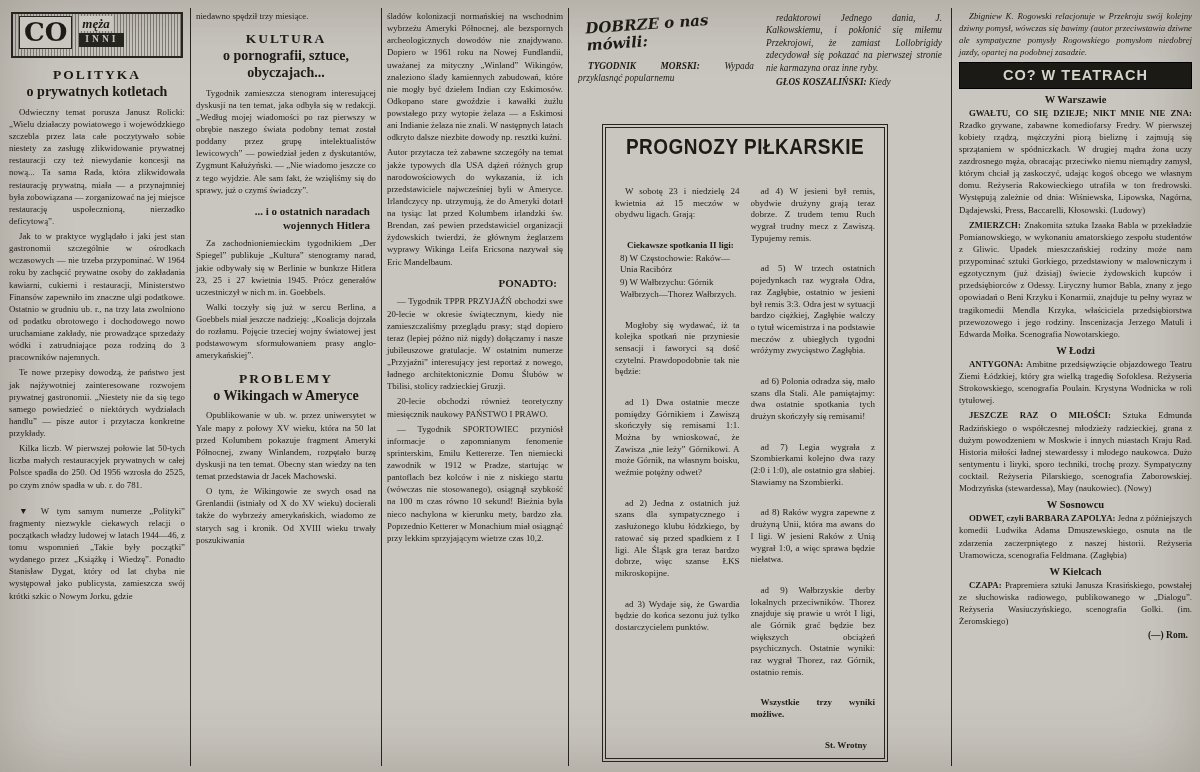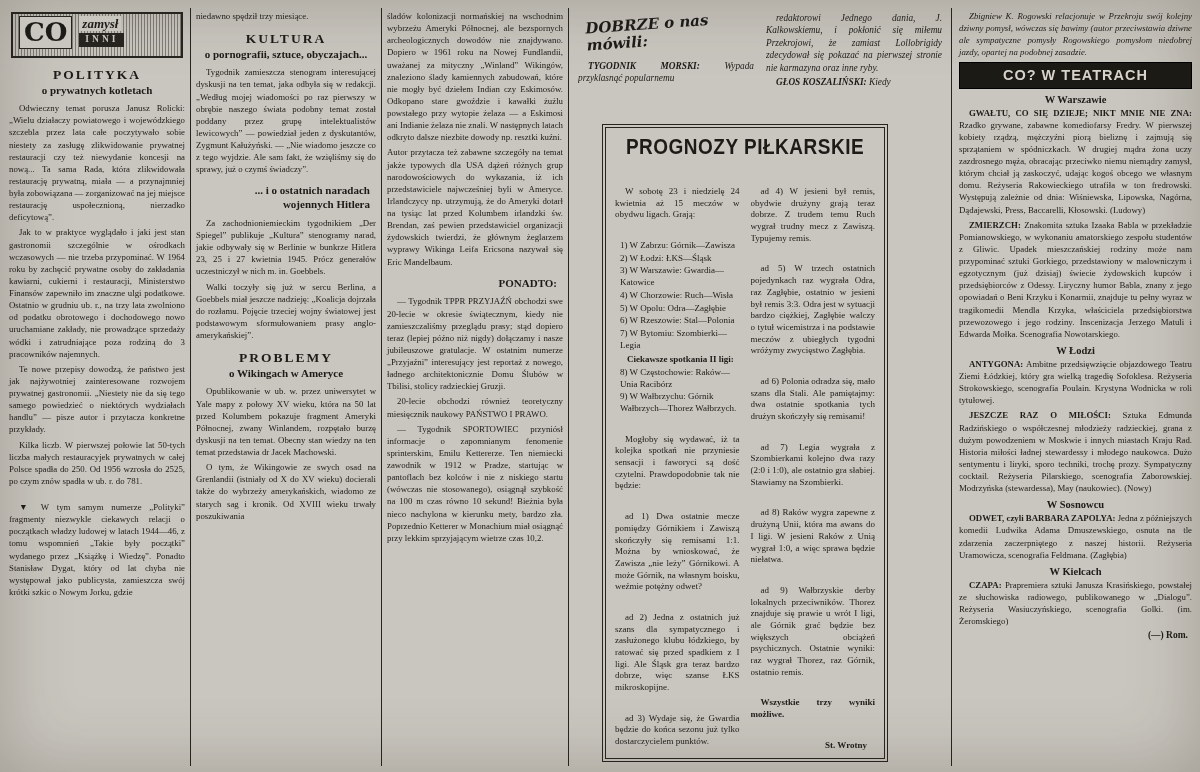--- a/index.html
+++ b/index.html
@@ -16,21 +16,21 @@
   .mid{width:378px; display:flex; flex-direction:column;}
   .th{width:240px; padding:0 2px 0 5px;}
 
   
   .col p{margin:2px 0 3px; font-size:8.8px; line-height:1.38; text-align:justify; text-indent:10px;}
   .lead{text-indent:0 !important;}
   .note{margin-top:14px !important;}
 
   
   .h-cat{font-size:13.5px; font-weight:bold; text-align:center; letter-spacing:2px; margin:9px 0 0;}
-  .h-sub{font-size:11px; font-weight:bold; text-align:center; margin:1px 0 5px; line-height:1.2;}
+  .h-sub{font-size:14px; font-weight:bold; text-align:center; margin:1px 0 5px; line-height:1.2;}
   .h-mid{font-size:11px; font-weight:bold; text-align:right; margin:9px 6px 5px; line-height:1.25;}
 
   
   .logo{height:46px; border:2px solid #26241f; margin:4px 2px 6px; box-sizing:border-box;
     background:repeating-linear-gradient(90deg, rgba(38,36,31,0) 0 2px, rgba(38,36,31,.45) 2px 3px);
     display:flex; align-items:flex-start; gap:7px; padding:2px 6px;}
   .logo-co{font-family:"DejaVu Serif",serif; font-weight:bold; font-size:26px; line-height:1;
     background:#c9c6bf; border:1px solid #26241f; padding:2px 4px 3px;}
   .logo-right{display:flex; flex-direction:column; align-items:flex-start; gap:2px;}
   .logo-pisza{font-style:italic; font-weight:bold; font-size:13px; line-height:1; background:#c9c6bf; padding:1px 3px;}
@@ -70,21 +70,21 @@
 </style>
 </head>
 <body>
 
 <div class="page">
 
   <div class="col c1">
     <div class="logo">
       <span class="logo-co">CO</span>
       <span class="logo-right">
-        <span class="logo-pisza">zamysł</span>
+        <span class="logo-pisza">męża</span>
         <span class="logo-inni">INNI</span>
       </span>
     </div>
     <div class="h-cat">POLITYKA</div>
     <div class="h-sub">o prywatnych kotletach</div>
     <div>
         <p>Odwieczny temat porusza Janusz Rolicki: „Wielu działaczy powiatowego i wojewódzkiego szczebla przez lata całe poczytywało sobie niestety za zasługę zlikwidowanie prywatnej restauracji czy też niewydanie koncesji na nową... Ta sama Rada, która zlikwidowała restaurację prywatną, miała — a przynajmniej była zobowiązana — zorganizować na jej miejsce restaurację uspołecznioną, nierzadko deficytową”.</p>
         <p>Jak to w praktyce wyglądało i jaki jest stan gastronomii szczególnie w ośrodkach wczasowych — nie trzeba przypominać. W 1964 roku by zachęcić prywatne osoby do zakładania kawiarni, cukierni i restauracji, Ministerstwo Finansów zapewniło im znaczne ulgi podatkowe. Ostatnio w grudniu ub. r., na trzy lata zwolniono od podatku obrotowego i dochodowego nowo uruchamiane zakłady, nie prowadzące sprzedaży wódki i zatrudniające poza rodziną do 3 pracowników najemnych.</p>
         <p>Te nowe przepisy dowodzą, że państwo jest jak najżywotniej zainteresowane rozwojem prywatnej gastronomii. „Niestety nie da się tego samego powiedzieć o niektórych wydziałach handlu” — pisze autor i przytacza konkretne przykłady.</p>
         <p>Kilka liczb. W pierwszej połowie lat 50-tych liczba małych restauracyjek prywatnych w całej Polsce spadła do 250. Od 1956 wzrosła do 2525, po czym znów spadła w ub. r. do 781.</p>
@@ -141,29 +141,20 @@
         <p>redaktorowi Jednego dania, J. Kalkowskiemu, i pokłonić się miłemu Przekrojowi, że zamiast Lollobrigidy zdecydował się pokazać na pierwszej stronie nie karmazyna oraz inne ryby.</p>
         <p><b>GŁOS KOSZALIŃSKI:</b> <span>Kiedy</span></p>
       </div>
     </div>
 
     <div class="fbox">
       <div class="fbox-title">PROGNOZY PIŁKARSKIE</div>
       <div class="fcols">
         <div class="fcol">
           <p class="f-intro">W sobotę 23 i niedzielę 24 kwietnia aż 15 meczów w obydwu ligach. Grają:</p>
-          <div>
-              <p class="f-match">1) W Zabrzu: Górnik—Zawisza</p>
-              <p class="f-match">2) W Łodzi: ŁKS—Śląsk</p>
-              <p class="f-match">3) W Warszawie: Gwardia—Katowice</p>
-              <p class="f-match">4) W Chorzowie: Ruch—Wisła</p>
-              <p class="f-match">5) W Opolu: Odra—Zagłębie</p>
-              <p class="f-match">6) W Rzeszowie: Stal—Polonia</p>
-              <p class="f-match">7) W Bytomiu: Szombierki—Legia</p>
-            </div>
           <p class="f-sub">Ciekawsze spotkania II ligi:</p>
           <div>
               <p class="f-match">8) W Częstochowie: Raków—Unia Racibórz</p>
               <p class="f-match">9) W Wałbrzychu: Górnik Wałbrzych—Thorez Wałbrzych.</p>
             </div>
           <div>
               <p class="f-para">Mogłoby się wydawać, iż ta kolejka spotkań nie przyniesie sensacji i faworyci są dość czytelni. Prawdopodobnie tak nie będzie:</p>
               <p class="f-para">ad 1) Dwa ostatnie mecze pomiędzy Górnikiem i Zawiszą skończyły się remisami 1:1. Można by wnioskować, że Zawisza „nie leży” Górnikowi. A może Górnik, na własnym boisku, weźmie potężny odwet?</p>
               <p class="f-para">ad 2) Jedna z ostatnich już szans dla sympatycznego i zasłużonego klubu łódzkiego, by ratować się przed spadkiem z I ligi. Ale Śląsk gra teraz bardzo dobrze, więc szanse ŁKS mikroskopijne.</p>
               <p class="f-para">ad 3) Wydaje się, że Gwardia będzie do końca sezonu już tylko dostarczycielem punktów.</p>

